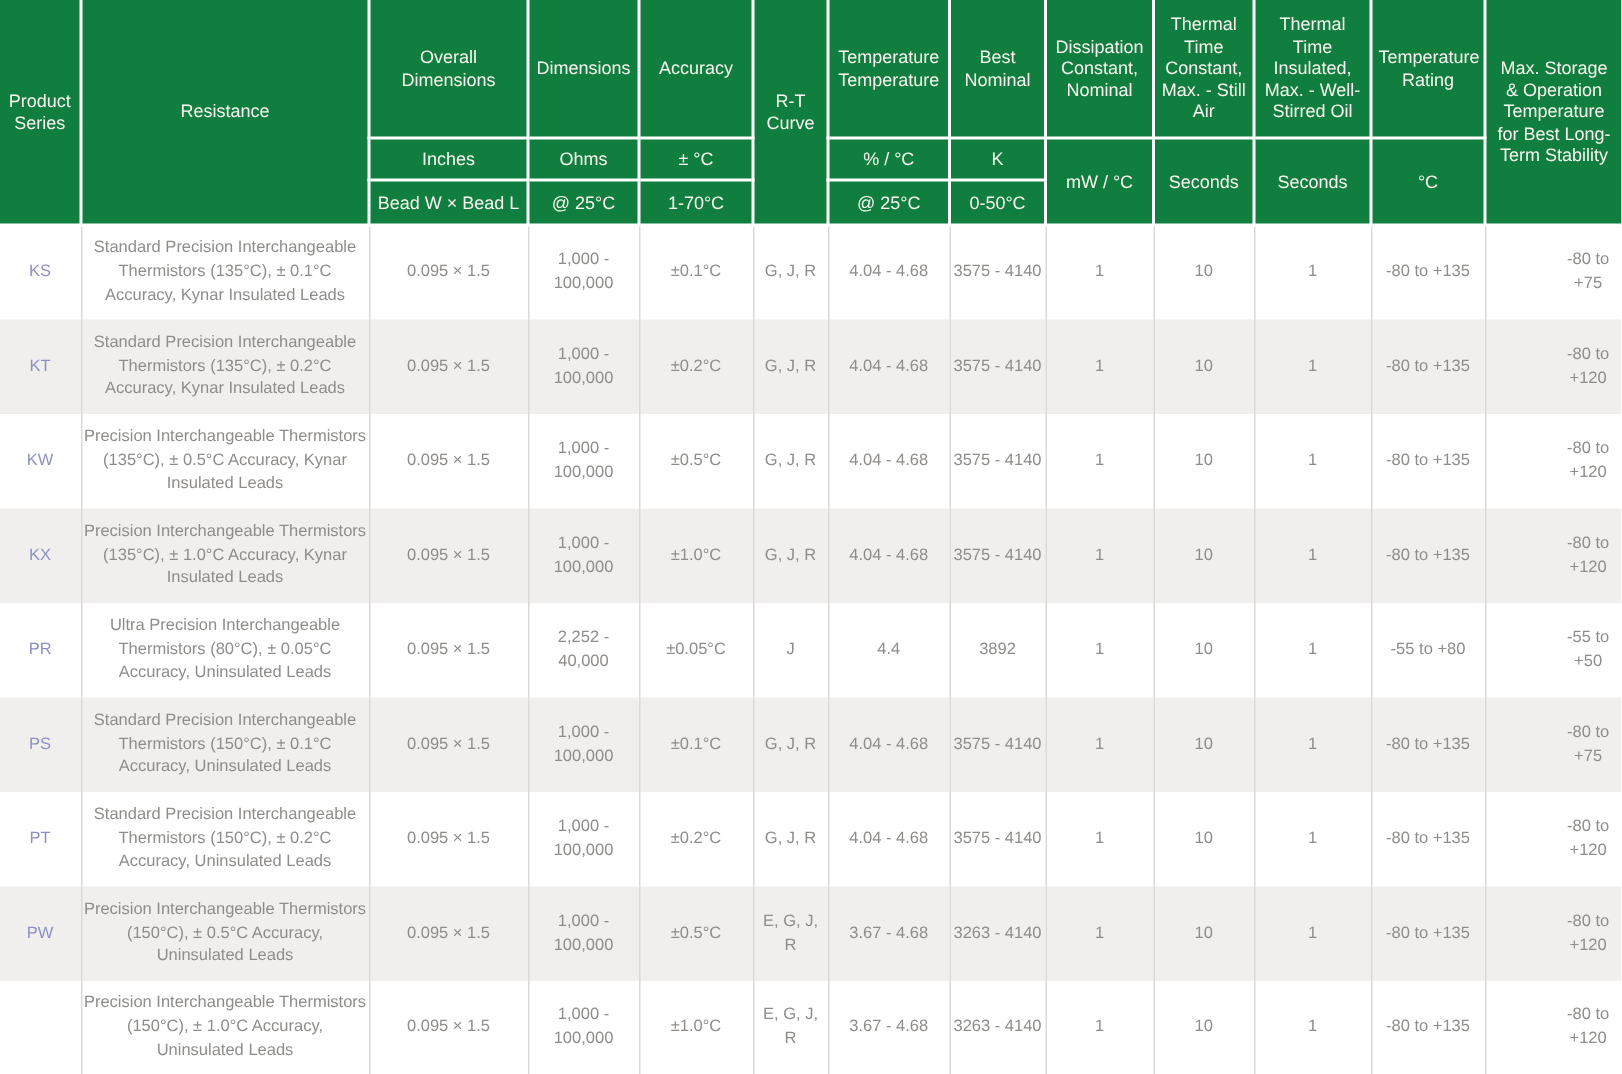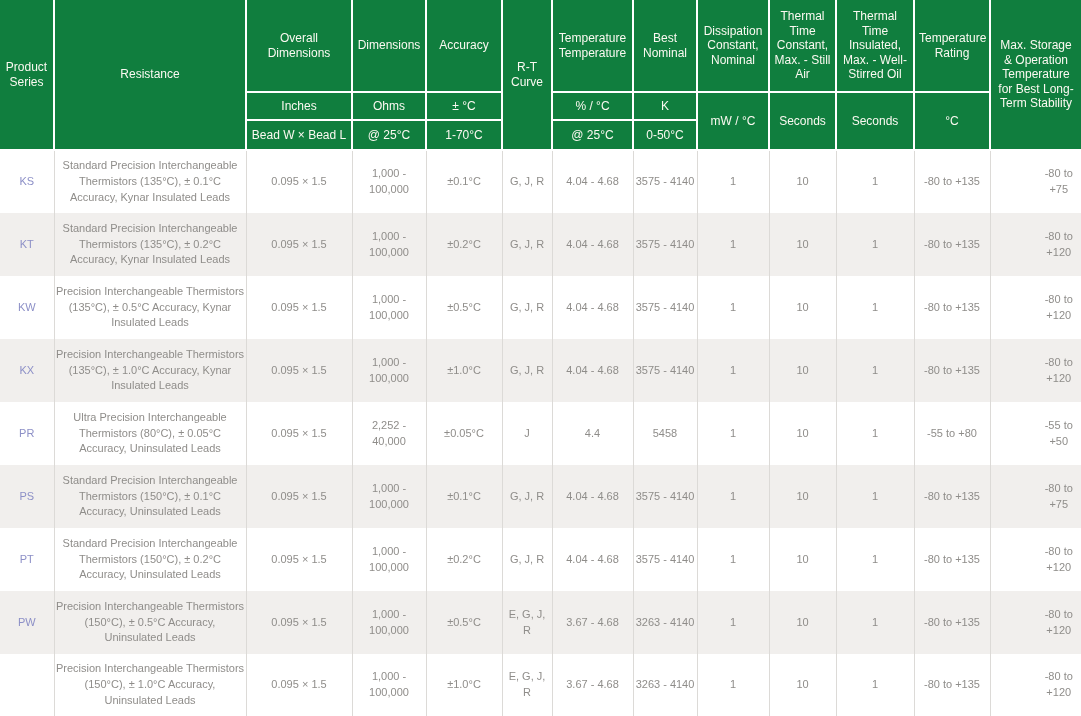--- a/index.html
+++ b/index.html
@@ -178,21 +178,21 @@
       <td>-80 to +120</td>
     </tr>
     <tr>
       <td class="series"><a>PR</a></td>
       <td class="desc">Ultra Precision Interchangeable Thermistors (80°C), ± 0.05°C Accuracy, Uninsulated Leads</td>
       <td>0.095 × 1.5</td>
       <td>2,252 - 40,000</td>
       <td>±0.05°C</td>
       <td>J</td>
       <td>4.4</td>
-      <td>5458</td>
+      <td>3892</td>
       <td>1</td>
       <td>10</td>
       <td>1</td>
       <td>-55 to +80</td>
       <td>-55 to +50</td>
     </tr>
     <tr>
       <td class="series"><a>PS</a></td>
       <td class="desc">Standard Precision Interchangeable Thermistors (150°C), ± 0.1°C Accuracy, Uninsulated Leads</td>
       <td>0.095 × 1.5</td>

